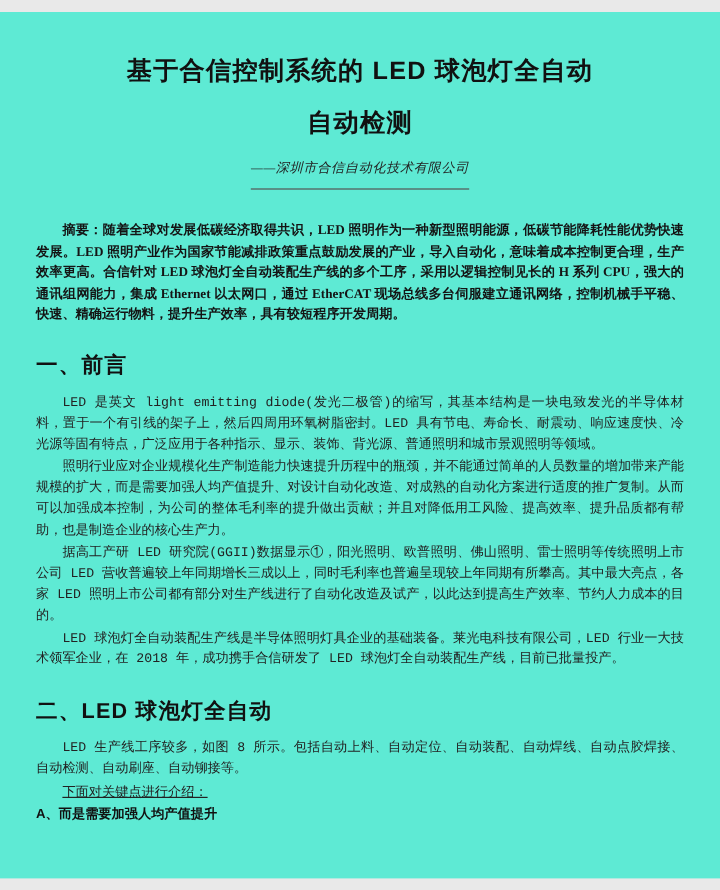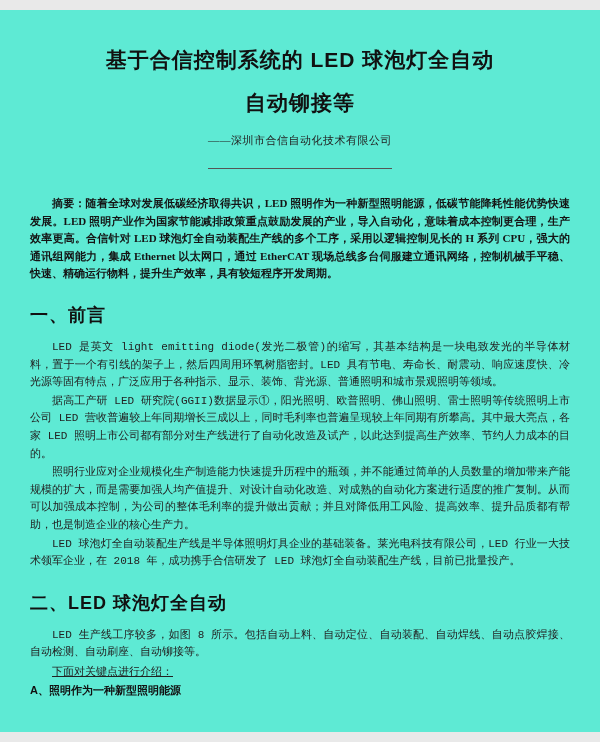--- a/index.html
+++ b/index.html
@@ -34,22 +34,23 @@
     text-align: center;
     margin-top: 6px;
     margin-bottom: 26px;
   }
   .byline {
     display: inline-block;
     font-family: "Liberation Serif", serif;
     font-size: 11px;
     color: #222;
     border-bottom: 1px solid #555;
-    padding-bottom: 20px;
+    padding-bottom: 10px;
     letter-spacing: 0.5px;
+    font-style: italic;
   }
   .abstract {
     font-family: "Liberation Serif", serif;
     font-weight: 700;
     font-size: 11px;
     line-height: 17.6px;
     text-align: justify;
     text-indent: 2em;
     margin: 0 0 10px 0;
     color: #141414;
@@ -90,35 +91,35 @@
     color: #111;
   }
 </style>
 </head>
 <body>
 
 <div class="page">
 
   <div class="title-block">
     <div class="title-line">基于合信控制系统的 LED 球泡灯全自动</div>
-    <div class="title-line">自动铆接等</div>
+    <div class="title-line">自动检测</div>
   </div>
 
   <div class="byline-wrap">
     <span class="byline">——深圳市合信自动化技术有限公司</span>
   </div>
 
   <p class="abstract"><span class="abstract-label">摘要：</span><span class="abstract-text">随着全球对发展低碳经济取得共识，LED 照明作为一种新型照明能源，低碳节能降耗性能优势快速发展。LED 照明产业作为国家节能减排政策重点鼓励发展的产业，导入自动化，意味着成本控制更合理，生产效率更高。合信针对 LED 球泡灯全自动装配生产线的多个工序，采用以逻辑控制见长的 H 系列 CPU，强大的通讯组网能力，集成 Ethernet 以太网口，通过 EtherCAT 现场总线多台伺服建立通讯网络，控制机械手平稳、快速、精确运行物料，提升生产效率，具有较短程序开发周期。</span></p>
 
   <h2 class="section-heading">一、前言</h2>
 
   <p class="body-para">LED 是英文 light emitting diode(发光二极管)的缩写，其基本结构是一块电致发光的半导体材料，置于一个有引线的架子上，然后四周用环氧树脂密封。LED 具有节电、寿命长、耐震动、响应速度快、冷光源等固有特点，广泛应用于各种指示、显示、装饰、背光源、普通照明和城市景观照明等领域。</p>
+  <p class="body-para">照明行业应对企业规模化生产制造能力快速提升历程中的瓶颈，并不能通过简单的人员数量的增加带来产能规模的扩大，而是需要加强人均产值提升、对设计自动化改造、对成熟的自动化方案进行适度的推广复制。从而可以加强成本控制，为公司的整体毛利率的提升做出贡献；并且对降低用工风险、提高效率、提升品质都有帮助，也是制造企业的核心生产力。</p>
   <p class="body-para">据高工产研 LED 研究院(GGII)数据显示①，阳光照明、欧普照明、佛山照明、雷士照明等传统照明上市公司 LED 营收普遍较上年同期增长三成以上，同时毛利率也普遍呈现较上年同期有所攀高。其中最大亮点，各家 LED 照明上市公司都有部分对生产线进行了自动化改造及试产，以此达到提高生产效率、节约人力成本的目的。</p>
-  <p class="body-para">照明行业应对企业规模化生产制造能力快速提升历程中的瓶颈，并不能通过简单的人员数量的增加带来产能规模的扩大，而是需要加强人均产值提升、对设计自动化改造、对成熟的自动化方案进行适度的推广复制。从而可以加强成本控制，为公司的整体毛利率的提升做出贡献；并且对降低用工风险、提高效率、提升品质都有帮助，也是制造企业的核心生产力。</p>
   <p class="body-para">LED 球泡灯全自动装配生产线是半导体照明灯具企业的基础装备。莱光电科技有限公司，LED 行业一大技术领军企业，在 2018 年，成功携手合信研发了 LED 球泡灯全自动装配生产线，目前已批量投产。</p>
 
   <h2 class="section-heading">二、LED 球泡灯全自动</h2>
 
   <p class="body-para">LED 生产线工序较多，如图 8 所示。包括自动上料、自动定位、自动装配、自动焊线、自动点胶焊接、自动检测、自动刷座、自动铆接等。</p>
   <p class="intro-line">下面对关键点进行介绍：</p>
-  <p class="sub-heading">A、照明作为一种新型照明能源</p>
+  <p class="sub-heading">A、而是需要加强人均产值提升</p>
 
 </div>
 
 </body></html>

